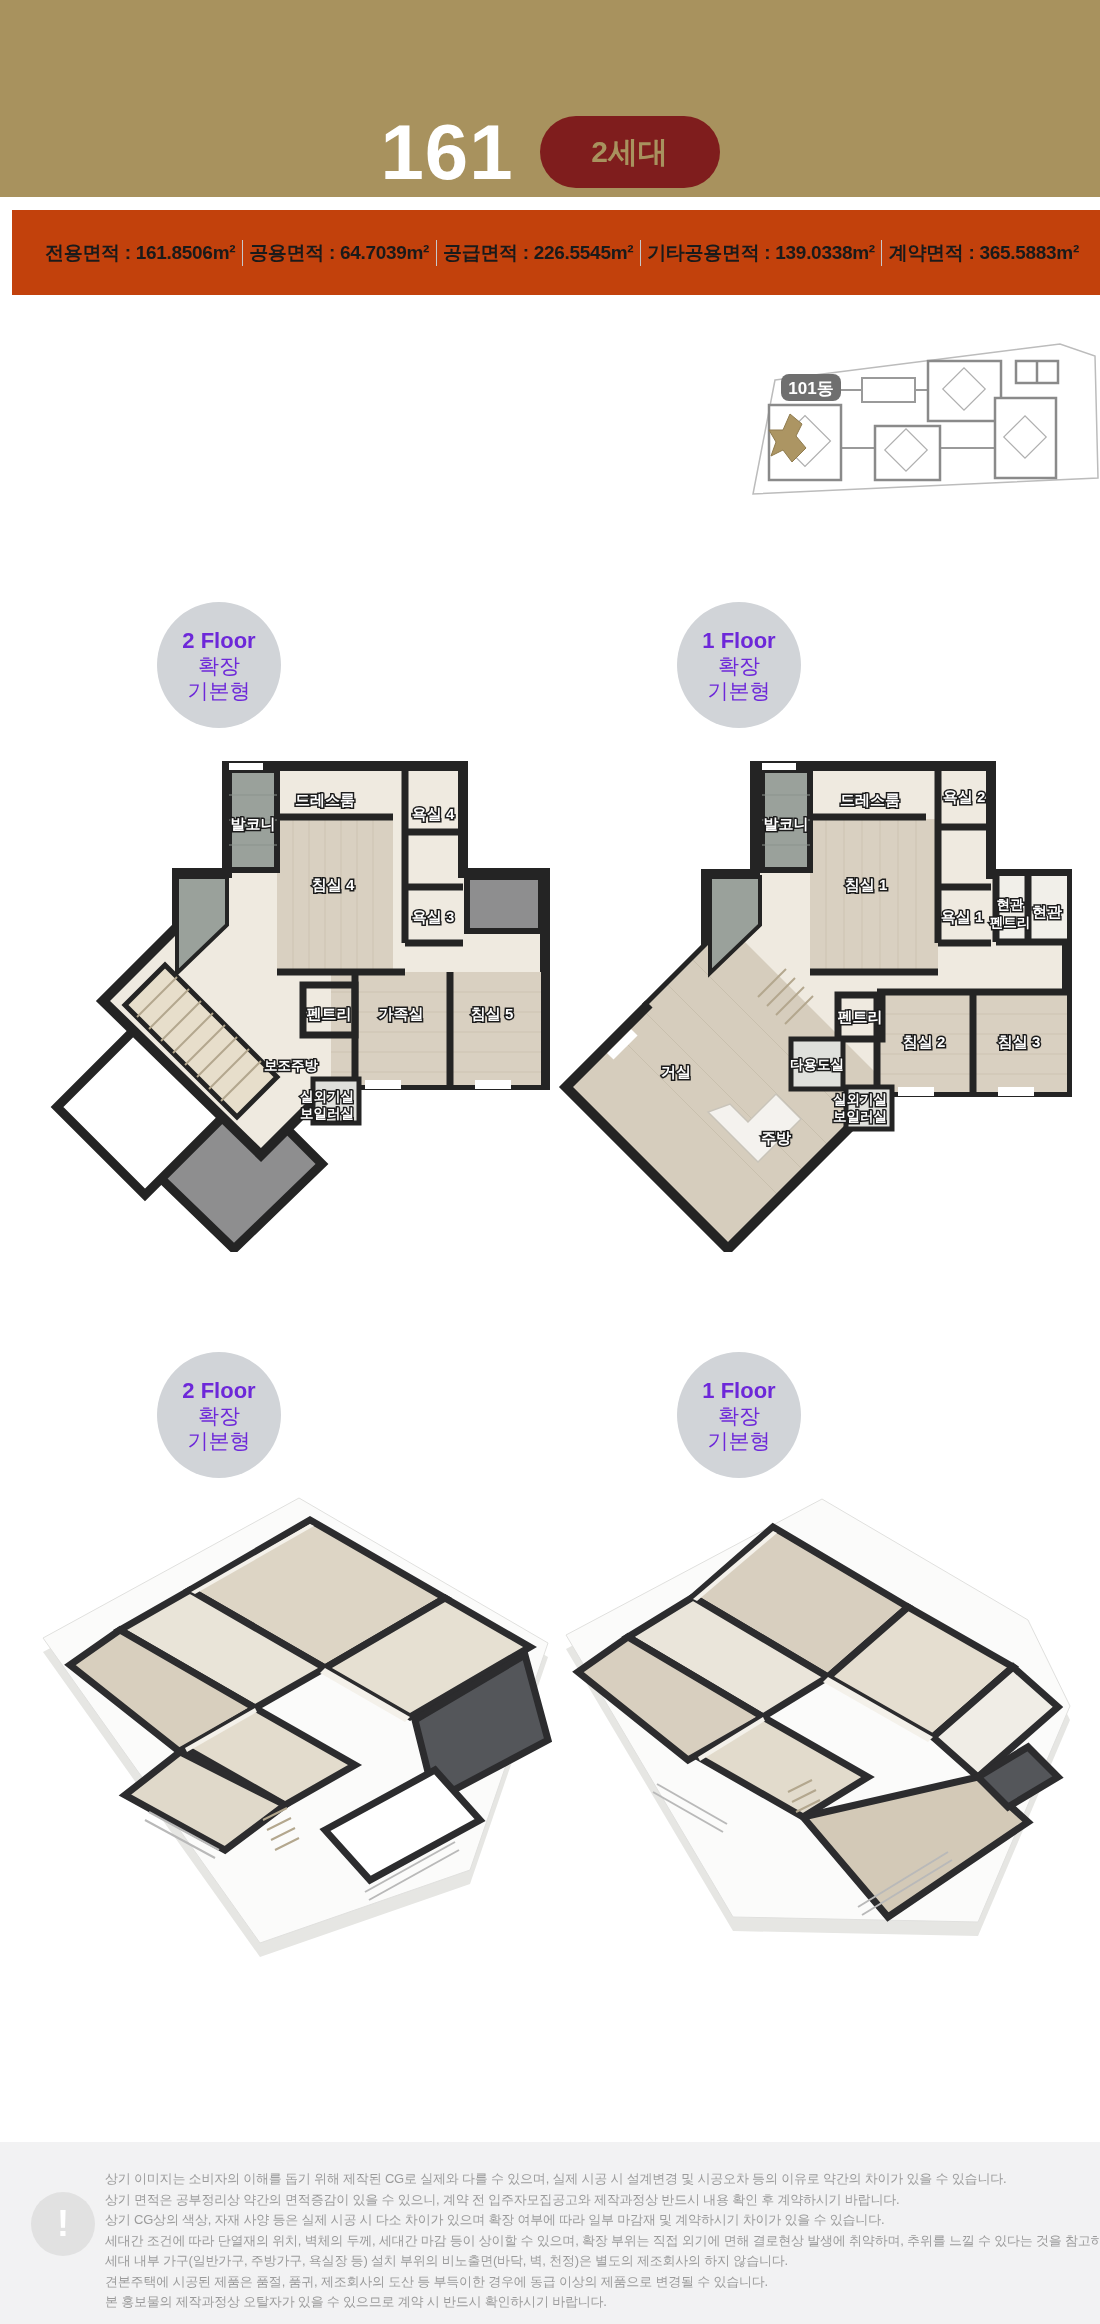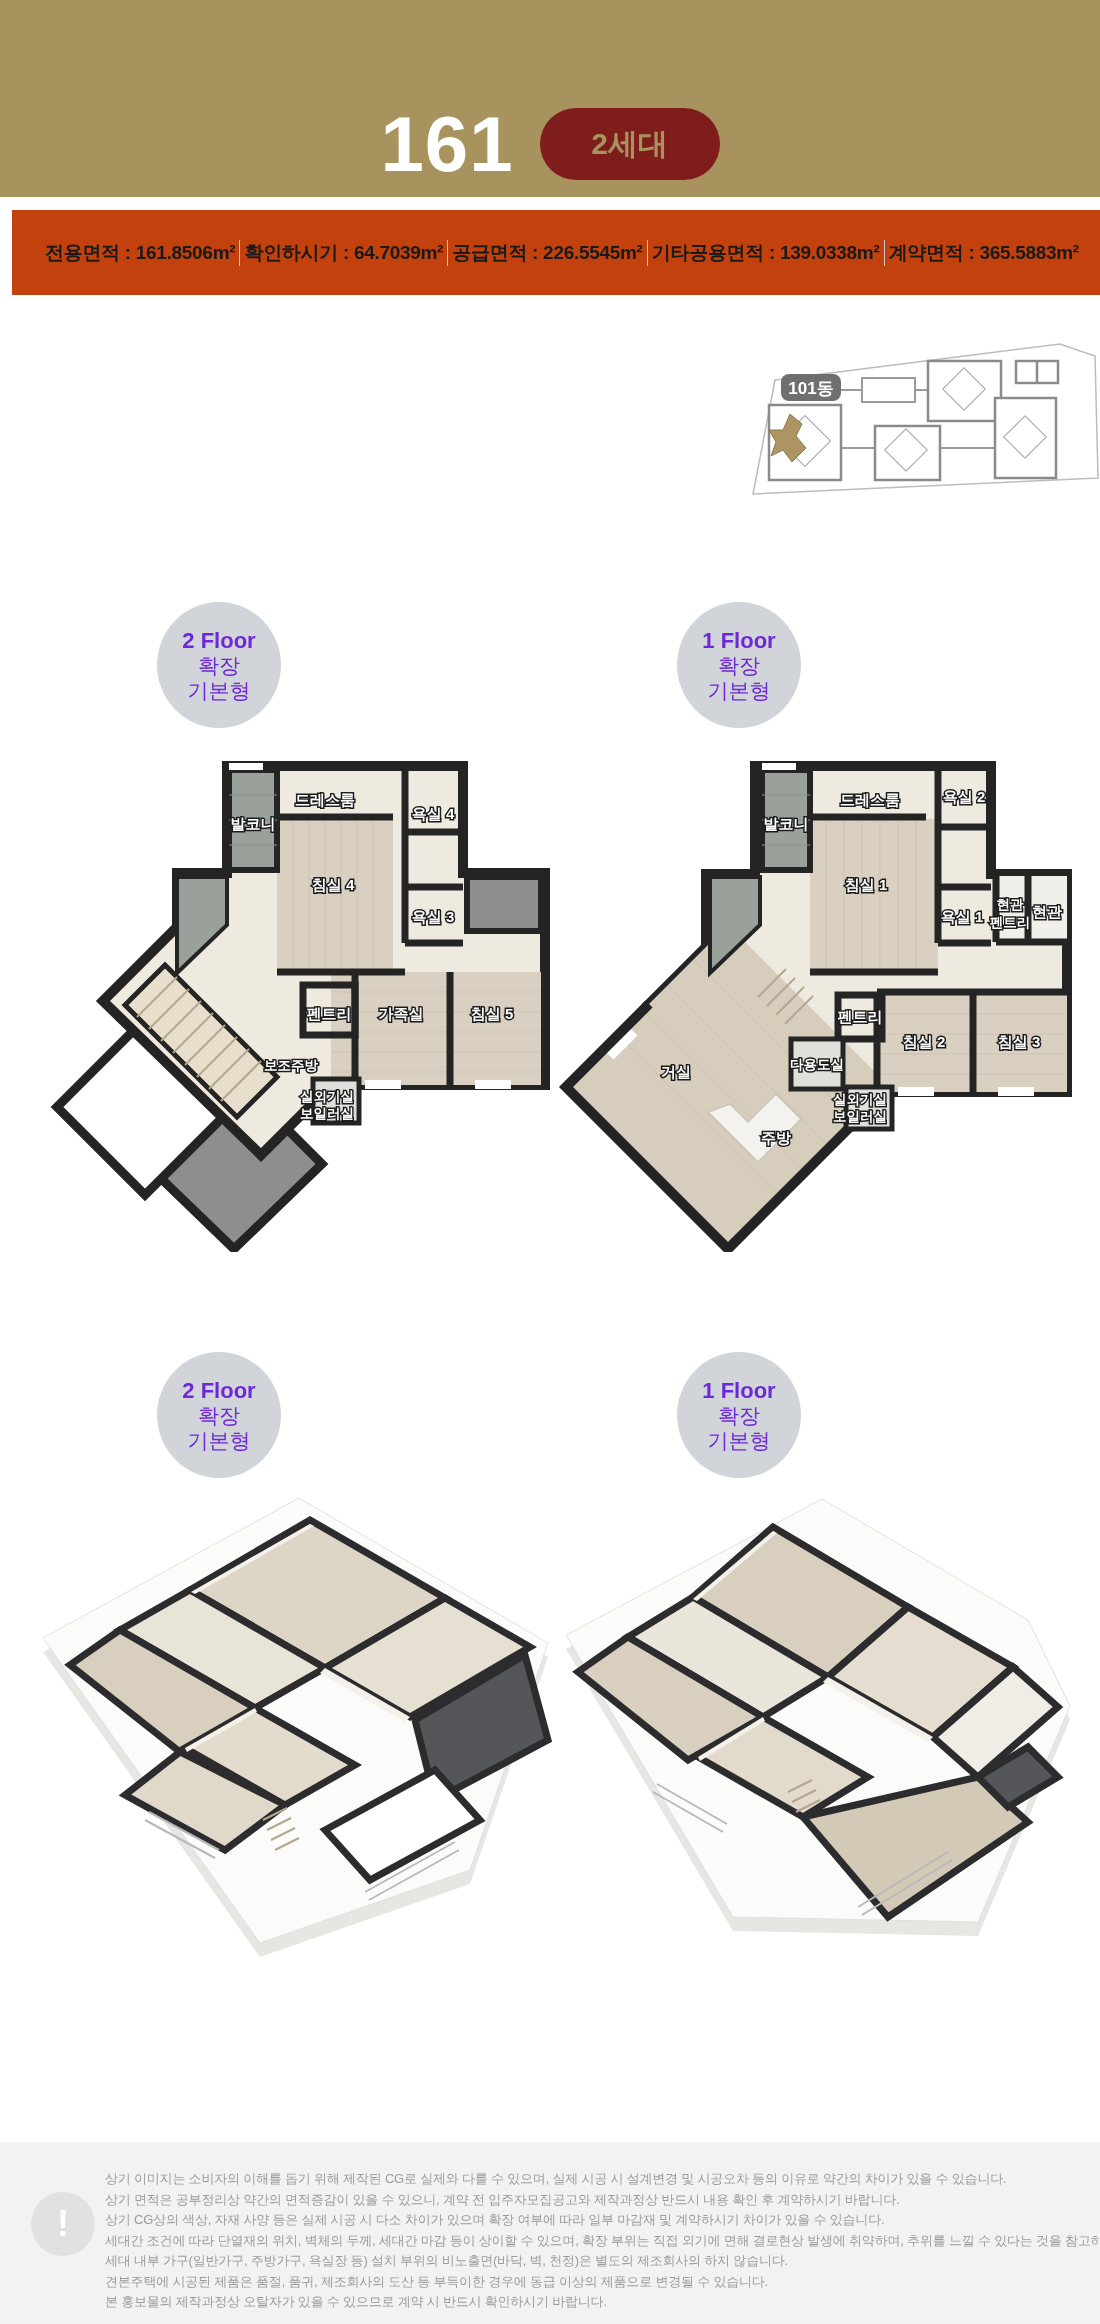--- a/index.html
+++ b/index.html
@@ -1,20 +1,20 @@
 <!DOCTYPE html>
 <html><head>
 <meta charset="utf-8">
 <style>
   html,body{margin:0;padding:0;background:#fff;}
   #page{position:relative;width:1100px;height:2324px;background:#ffffff;overflow:hidden;
         font-family:"Liberation Sans","DejaVu Sans",sans-serif;}
   
   #header{position:absolute;left:0;top:0;width:1100px;height:197px;background:#a8925e;
-          display:flex;align-items:flex-end;justify-content:center;padding-bottom:14px;box-sizing:border-box;}
+          display:flex;align-items:flex-end;justify-content:center;padding-bottom:6px;box-sizing:border-box;}
   #header .title-wrap{display:flex;align-items:center;gap:26px;}
   #unit-number{color:#fff;font-size:78px;font-weight:800;line-height:1;letter-spacing:1px;}
   #household-pill{background:#7f1d1d;border-radius:40px;width:180px;height:72px;display:flex;
                   align-items:center;justify-content:center;color:#a8925e;font-size:30px;font-weight:700;}
   
   #area-bar{position:absolute;left:12px;top:210px;width:1100px;height:85px;background:#c2410c;
             display:flex;align-items:center;justify-content:space-between;box-sizing:border-box;padding:0 33px;}
   .area-item{font-size:19px;font-weight:600;color:#1a1a1a;letter-spacing:-0.3px;white-space:nowrap;}
   .area-div{width:1px;height:26px;background:#c7c8cb;}
   
@@ -48,21 +48,21 @@
       <div id="unit-number">161</div>
       <div id="household-pill">
         <span>2세대</span>
       </div>
     </div>
   </div>
 
   <div id="area-bar">
     <span class="area-item">전용면적 : 161.8506m²</span>
     <span class="area-div"></span>
-    <span class="area-item">확인하시기 : 64.7039m²</span>
+    <span class="area-item">공용면적 : 64.7039m²</span>
     <span class="area-div"></span>
     <span class="area-item">공급면적 : 226.5545m²</span>
     <span class="area-div"></span>
     <span class="area-item">기타공용면적 : 139.0338m²</span>
     <span class="area-div"></span>
     <span class="area-item">계약면적 : 365.5883m²</span>
   </div>
 
   <svg id="site-plan" width="360" height="160" viewBox="0 0 360 160">
     <polygon points="32,42 317,6 352,18 355,140 10,156" fill="#ffffff" stroke="#bcbcbc" stroke-width="1.5"></polygon>

